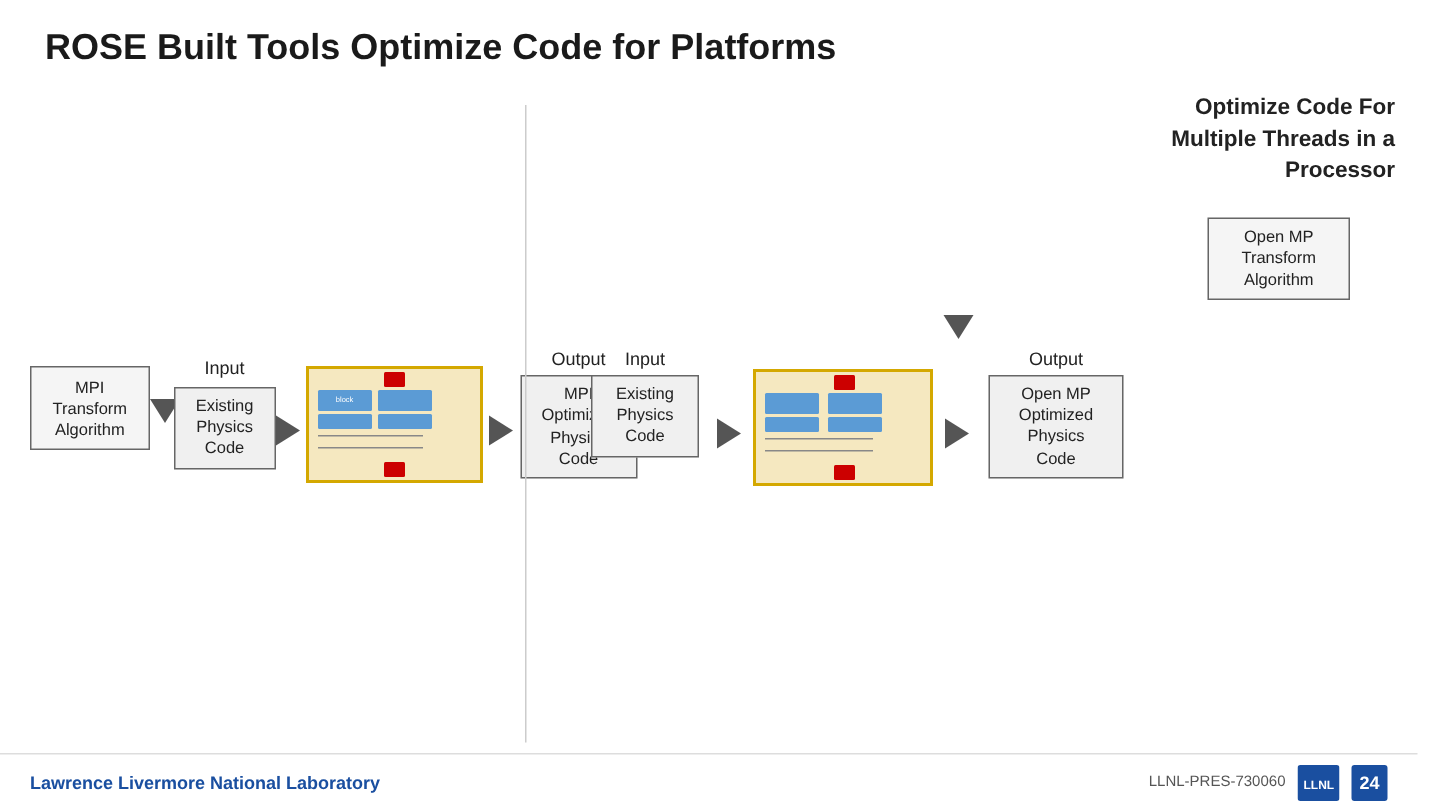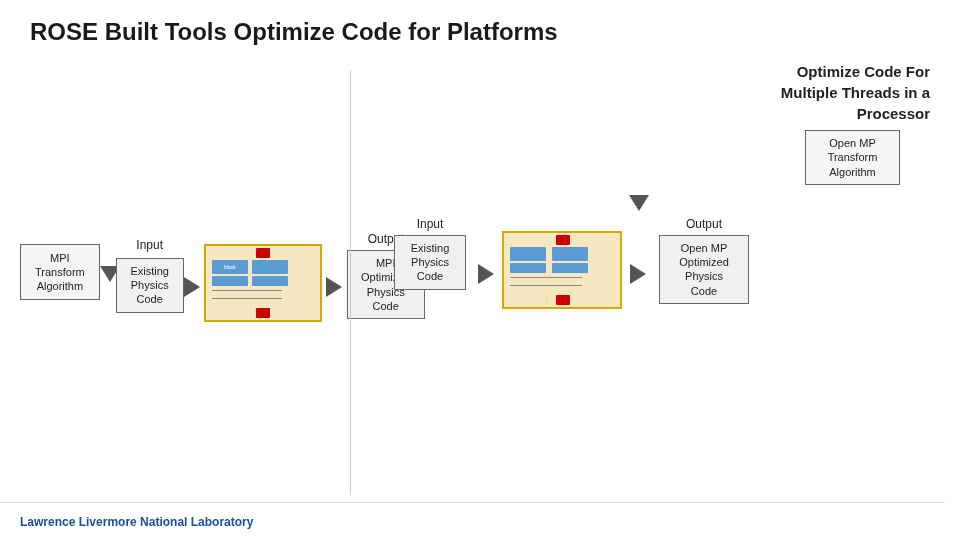--- a/index.html
+++ b/index.html
@@ -130,21 +130,21 @@
       display: flex;
       flex-direction: column;
       padding-top: 5px;
     }
 
     .optimize-title {
       font-size: 15px;
       font-weight: bold;
       color: #222;
       text-align: right;
-      margin-bottom: 6px;
+      margin-bottom: 21px;
       line-height: 1.4;
       padding-right: 10px;
     }
 
     .open-mp-box {
       border: 1.5px solid #666;
       background: #f5f5f5;
       padding: 5px 10px;
       text-align: center;
       font-size: 11px;
@@ -378,13 +378,22 @@
         </div>
       </div>
 
     </div>
   </div>
 
 </div>
 
 <div class="footer">
   <div class="footer-left">Lawrence Livermore National Laboratory</div>
+  <div class="footer-right">
+    <span class="footer-id">LLNL-PRES-730060</span>
+
+    <svg width="28" height="24" viewBox="0 0 28 24">
+      <rect x="0" y="0" width="28" height="24" fill="#1a4fa0" rx="2"></rect>
+      <text x="4" y="16" fill="#fff" font-size="8" font-weight="bold">LLNL</text>
+    </svg>
+    <div class="footer-page">24</div>
+  </div>
 </div>
 
 </body></html>

